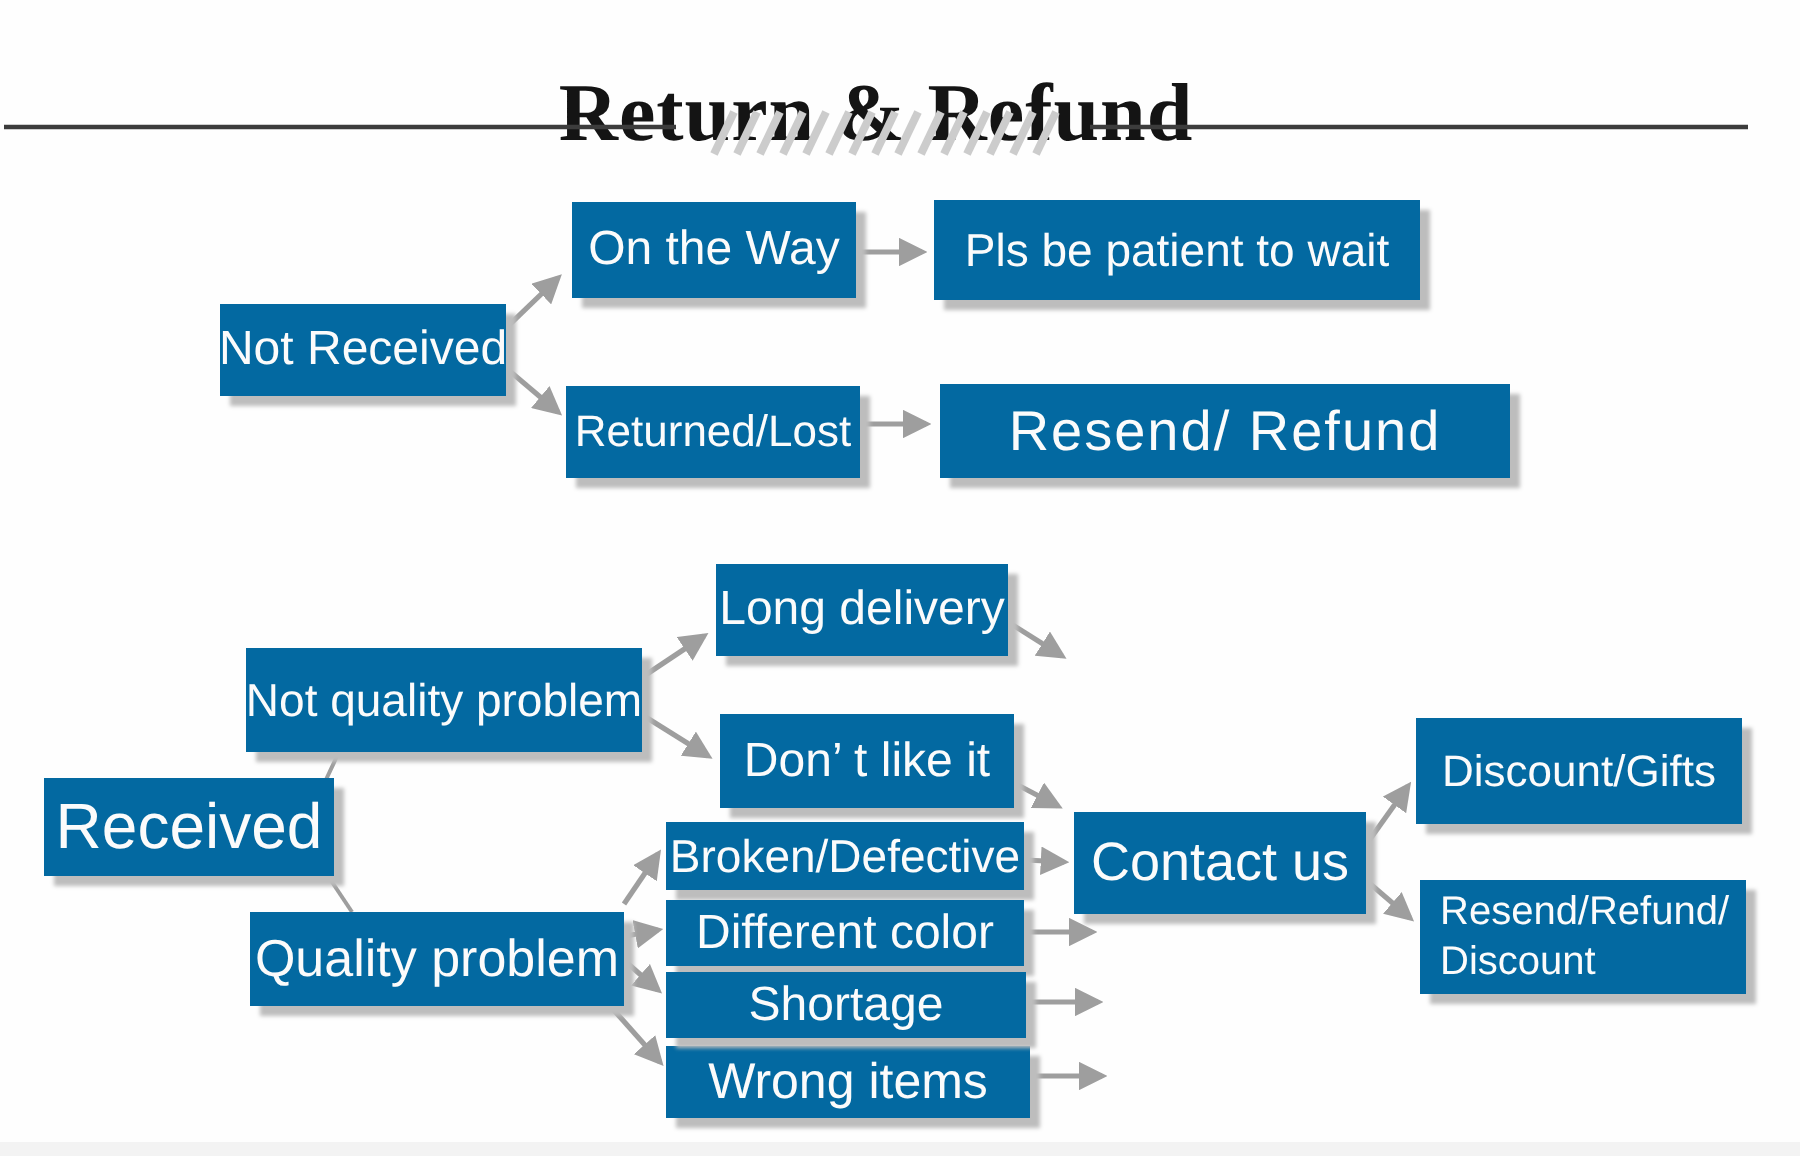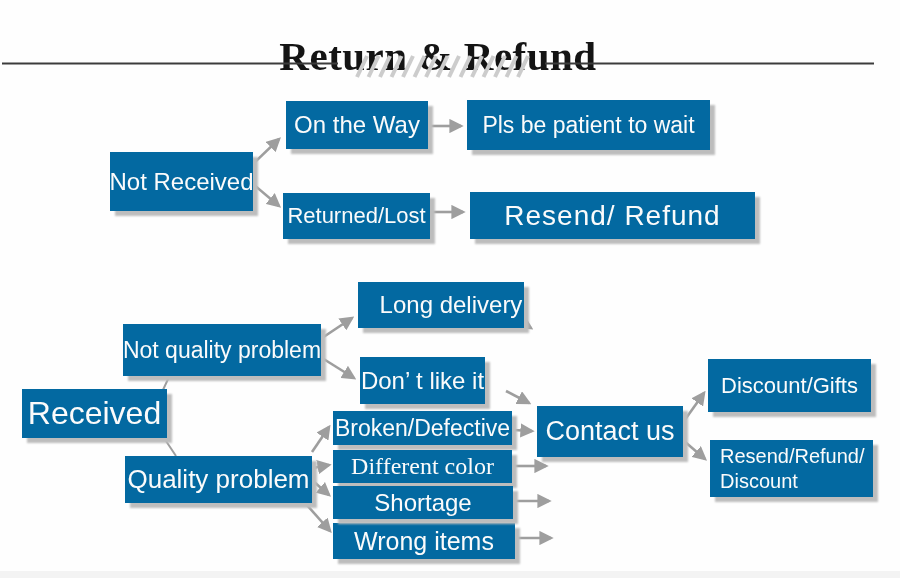--- a/index.html
+++ b/index.html
@@ -82,21 +82,21 @@
       <path d="M513,430 L532,431" marker-end="url(#arrow)"></path>
       <path d="M514,466 L546,466" marker-end="url(#arrow)"></path>
       <path d="M516,501 L549,501" marker-end="url(#arrow)"></path>
       <path d="M518,538 L551,538" marker-end="url(#arrow)"></path>
 
       <path d="M684,421 L704,393" marker-end="url(#arrow)"></path>
       <path d="M684,441 L705,459" marker-end="url(#arrow)"></path>
     </g>
   </svg>
 
-  <div class="node" style="left:110px;top:152px;width:143px;height:59px;font-size:24px;">
+  <div class="node" style="left:110px;top:152px;width:143px;height:46px;font-size:24px;">
     <span>Not Received</span>
   </div>
 
   <div class="node" style="left:286px;top:101px;width:142px;height:48px;font-size:24px;">
     <span>On the Way</span>
   </div>
 
   <div class="node" style="left:467px;top:100px;width:243px;height:50px;font-size:23px;">
     <span>Pls be patient to wait</span>
   </div>
@@ -110,37 +110,37 @@
   </div>
 
   <div class="node" style="left:22px;top:389px;width:145px;height:49px;font-size:32px;">
     <span>Received</span>
   </div>
 
   <div class="node" style="left:123px;top:324px;width:198px;height:52px;font-size:23px;">
     <span>Not quality problem</span>
   </div>
 
-  <div class="node" style="left:358px;top:282px;width:146px;height:46px;font-size:24px;padding-left:20px;">
+  <div class="node" style="left:358px;top:282px;width:146px;height:46px;font-size:24px;">
     <span>Long delivery</span>
   </div>
 
-  <div class="node" style="left:360px;top:357px;width:125px;height:47px;font-size:24px;">
+  <div class="node" style="left:360px;top:357px;width:147px;height:47px;font-size:24px;">
     <span>Don’ t like it</span>
   </div>
 
   <div class="node" style="left:333px;top:411px;width:179px;height:34px;font-size:23px;">
     <span>Broken/Defective</span>
   </div>
 
   <div class="node" style="left:125px;top:456px;width:187px;height:47px;font-size:26px;">
     <span>Quality problem</span>
   </div>
 
-  <div class="node" style="left:333px;top:450px;width:179px;height:33px;font-size:24px;font-family:Liberation Serif, serif;">
+  <div class="node" style="left:333px;top:450px;width:179px;height:33px;font-size:24px;">
     <span>Different color</span>
   </div>
 
   <div class="node" style="left:333px;top:523px;width:182px;height:36px;font-size:25px;">
     <span>Wrong items</span>
   </div>
 
   <div class="node" style="left:333px;top:486px;width:180px;height:33px;font-size:24px;">
     <span>Shortage</span>
   </div>

